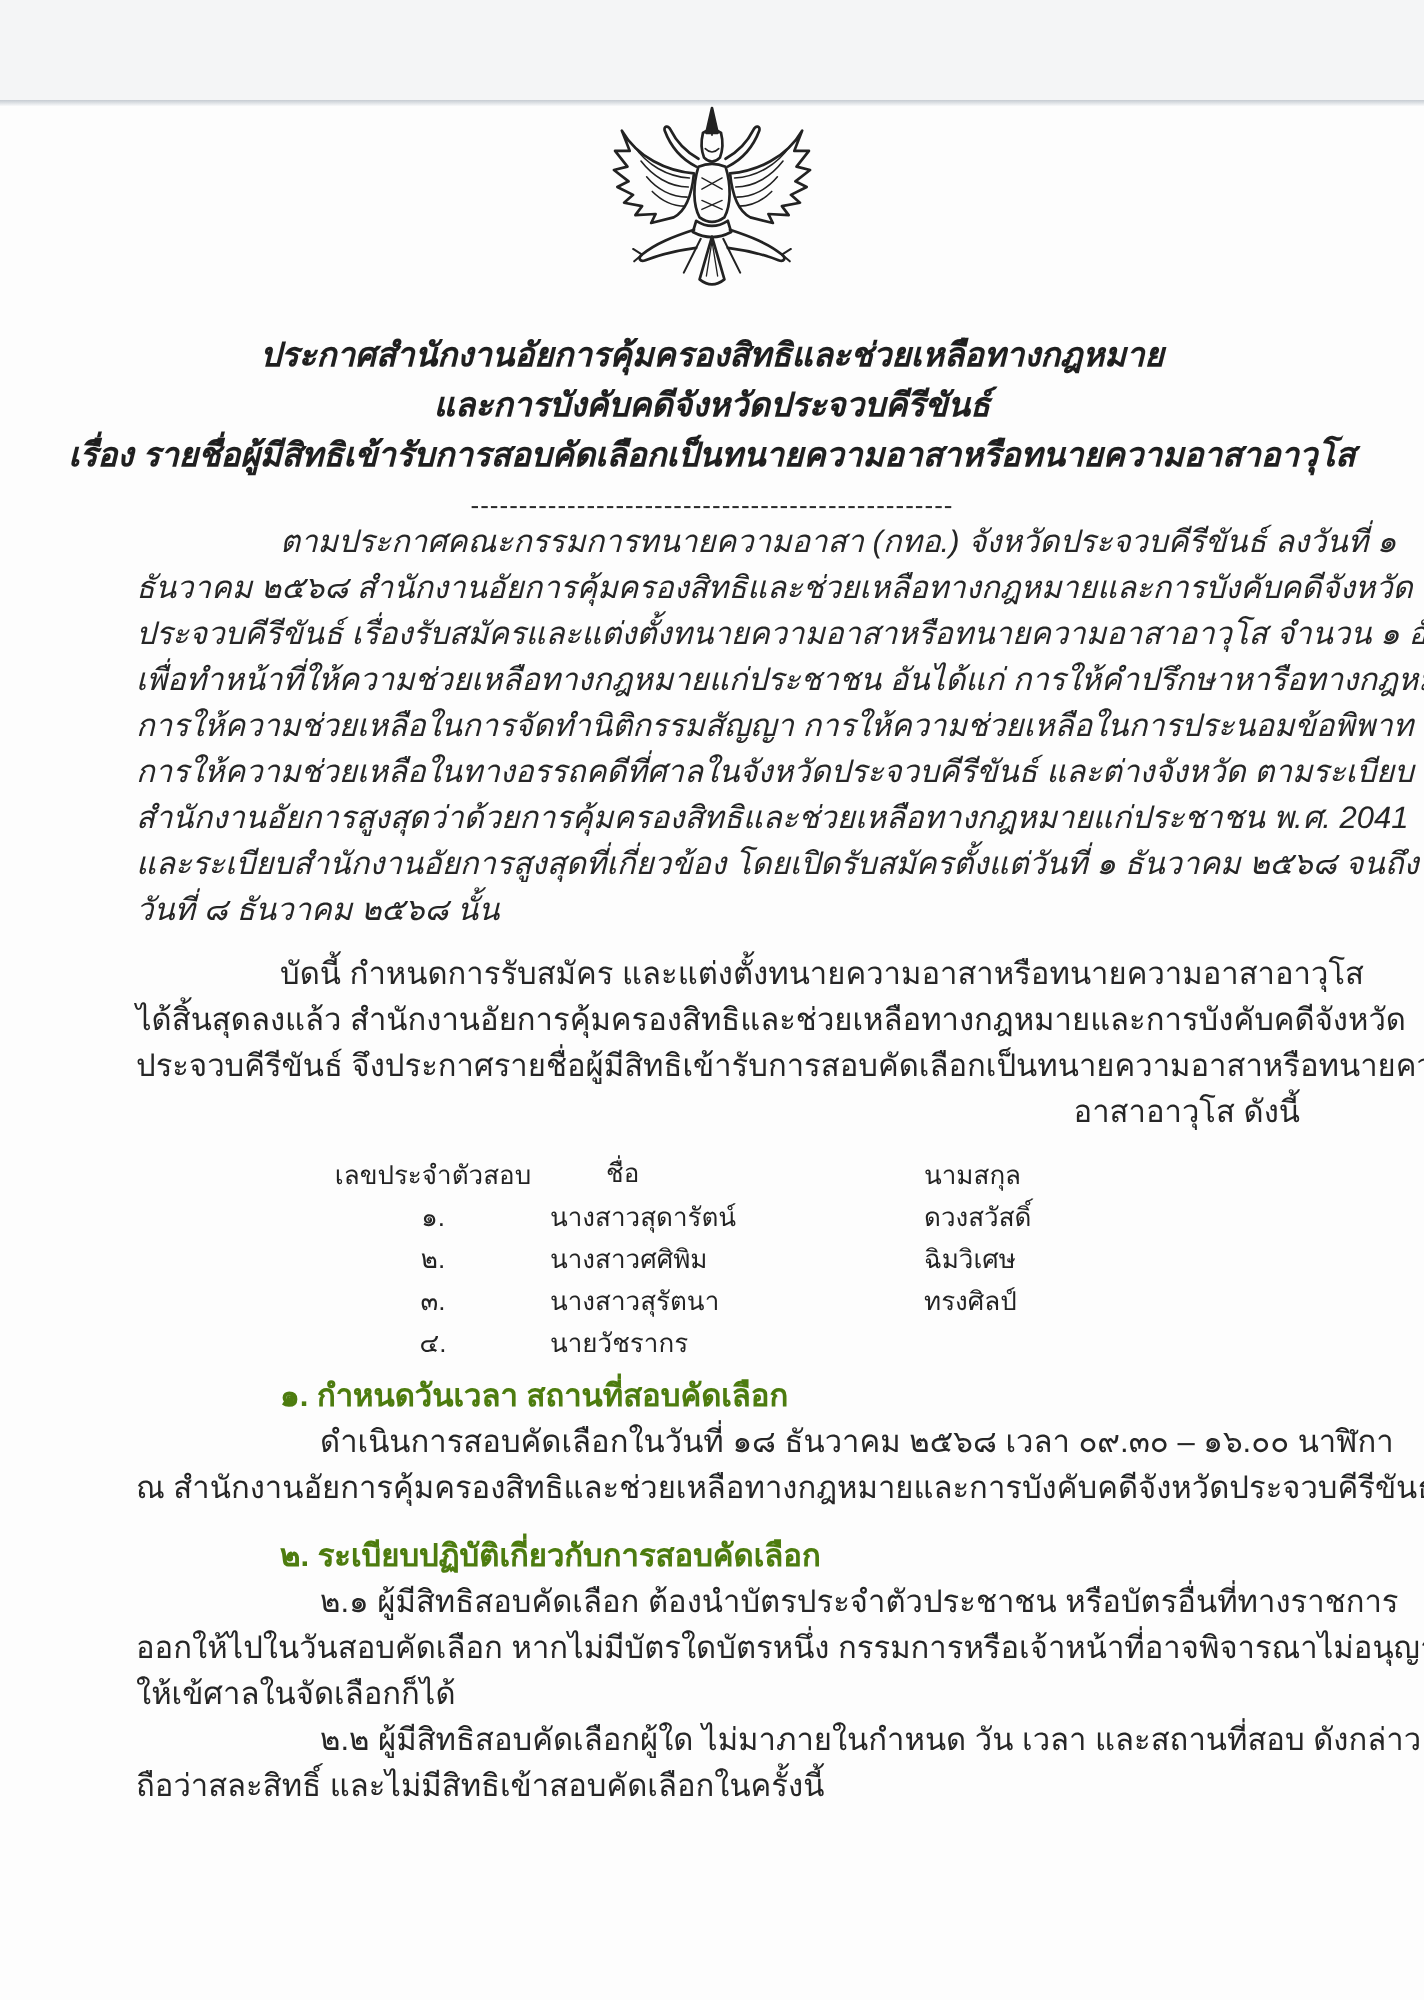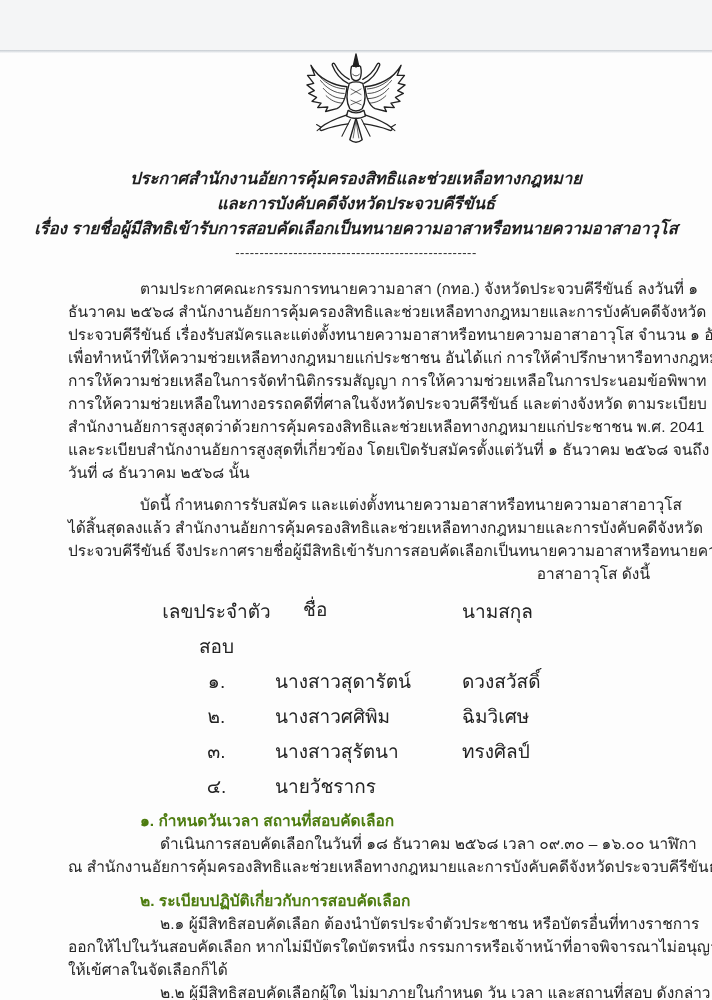--- a/index.html
+++ b/index.html
@@ -27,24 +27,24 @@
     text-align:center;line-height:14px;margin-top:5px;font-size:13px;
     letter-spacing:0.5px;color:#2a2a2a;
   }
   .content{padding:0 62px 0 68px;}
   .line{
     font-size:15.5px;line-height:23px;white-space:nowrap;color:#262626;
   }
   .indent-1{padding-left:72px;}
   .indent-2{padding-left:92px;}
   .bold{font-weight:bold;color:#4d7c0f;}
-  .para-1{margin-top:17px;}
+  .para-1{margin-top:0;font-style:italic;}
   .para-2{margin-top:9px;text-align:right;}
   .roster{margin-top:9px;margin-left:90px;width:472px;}
-  .roster-row{display:grid;grid-template-columns:117px 187px 160px;line-height:35px;font-size:19px;}
+  .roster-row{display:grid;grid-template-columns:117px 187px 160px;line-height:21px;font-size:13px;}
   .roster-row .col-no{text-align:center;}
   .roster-row.header-row .col-first{padding-left:28px;font-family:Liberation Mono, monospace;}
   .roster-row.header-row{font-weight:normal;}
   .section-1{margin-top:5px;}
   .section-2{margin-top:11px;}
 </style>
 </head>
 <body>
 
 <div class="page">

